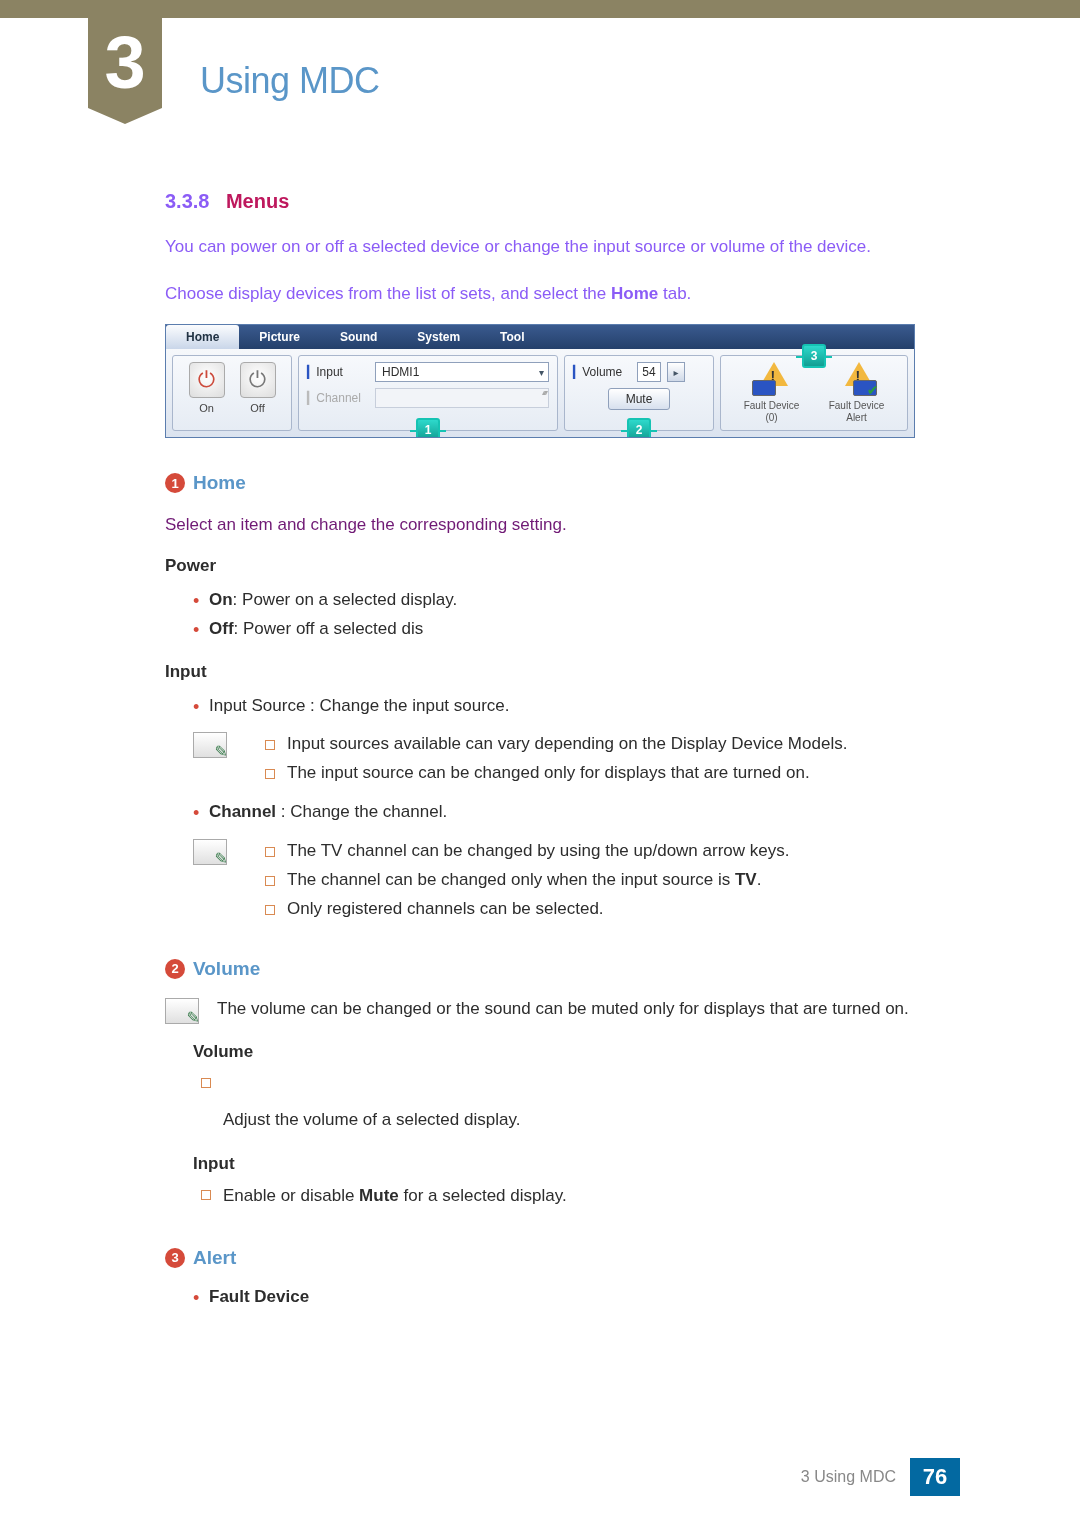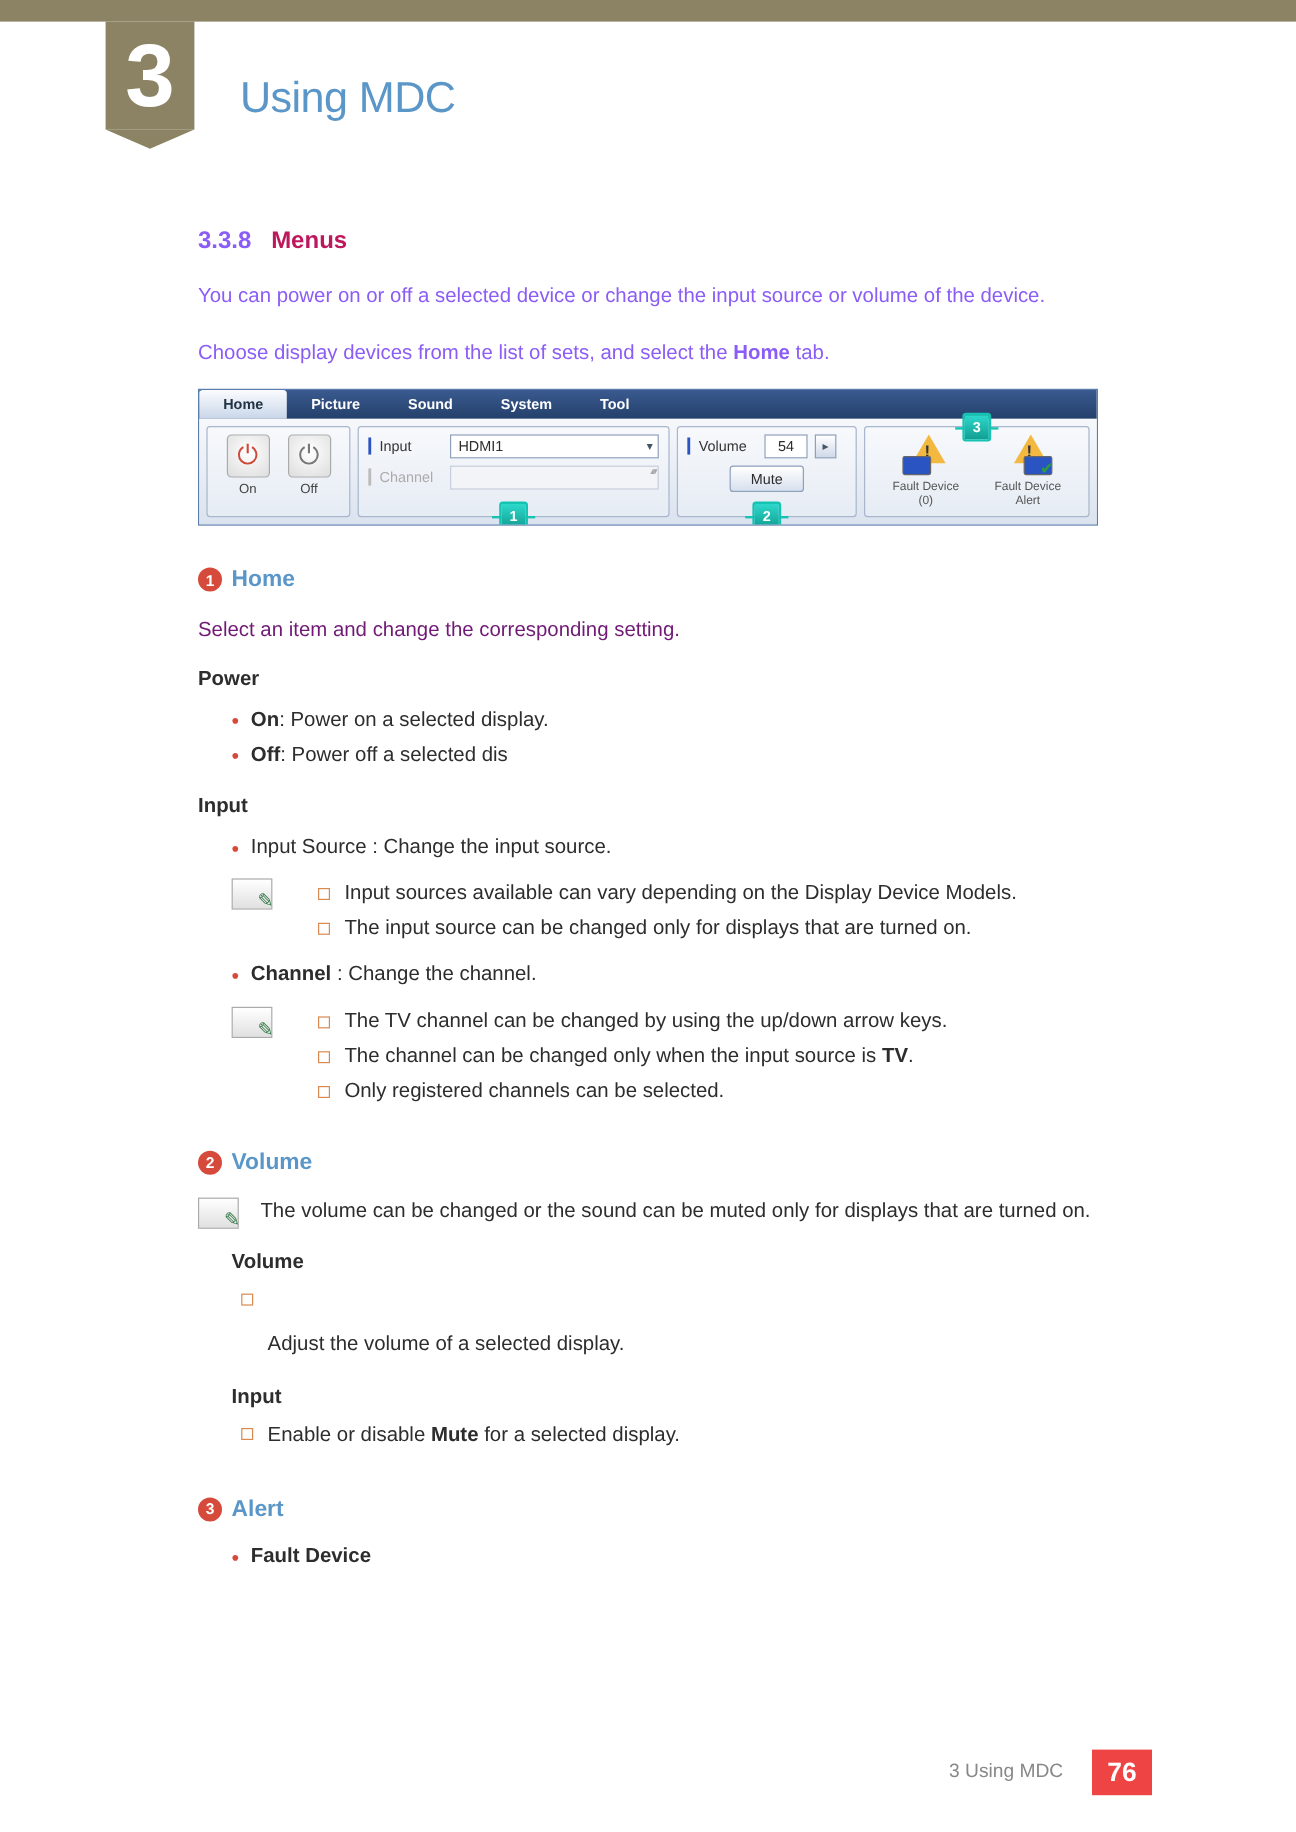--- a/index.html
+++ b/index.html
@@ -105,21 +105,21 @@
   .row .lab{width:62px;font-size:12px;color:#333;}
   .row .lab.disabled{color:#aaa;}
   .sel{
     flex:1;height:20px;border:1px solid #8fa0bb;background:#fff;font-size:12px;
     padding:0 18px 0 6px;position:relative;display:flex;align-items:center;
   }
   .sel::after{content:"▾";position:absolute;right:4px;color:#456;font-size:10px;}
   .spin{flex:1;height:20px;border:1px solid #c7cedb;background:#f2f4f8;position:relative;}
   .spin::after{content:"▴▾";position:absolute;right:2px;top:-1px;font-size:8px;color:#aaa;letter-spacing:-2px;}
   .panel.volume{width:150px;}
-  .vol-val{width:36px;height:20px;border:1px solid #8fa0bb;background:#fff;font-size:12px;text-align:center;line-height:18px;}
+  .vol-val{width:24px;height:20px;border:1px solid #8fa0bb;background:#fff;font-size:12px;text-align:center;line-height:18px;}
   .vol-slider{width:18px;height:20px;border:1px solid #8fa0bb;background:linear-gradient(#fff,#cfd9e8);display:flex;align-items:center;justify-content:center;font-size:10px;color:#456;}
   .mute-btn{
     width:62px;height:22px;border:1px solid #8fa0bb;border-radius:3px;
     background:linear-gradient(#fff,#d7e0ee);font-size:12px;display:flex;
     align-items:center;justify-content:center;margin:6px auto 0;
   }
   .panel.alert{flex:1;display:flex;justify-content:space-around;text-align:center;}
   .alert-item{width:78px;}
   .alert-ico{
     width:40px;height:34px;margin:0 auto 4px;position:relative;
@@ -166,22 +166,22 @@
   .note-icon::after{content:"✎";position:absolute;right:-2px;bottom:-4px;color:#3a7d4d;font-size:16px;}
   ul.sq{list-style:none;padding-left:12px;}
   ul.sq>li{position:relative;font-size:17px;line-height:1.9;padding-left:30px;}
   ul.sq>li::before{content:"";position:absolute;left:8px;top:10px;width:8px;height:8px;border:1.5px solid #d98a52;}
   ul.sq.tight>li{line-height:1.7;}
 
   .footer{
     position:absolute;left:0;right:0;bottom:30px;height:40px;
     display:flex;align-items:center;justify-content:flex-end;padding-right:120px;
   }
-  .footer .ftxt{color:#888;font-size:16px;margin-right:24px;}
-  .footer .fbox{background:#ef4444;color:#fff;width:50px;height:38px;display:flex;align-items:center;justify-content:center;font-size:22px;font-weight:bold;}
+  .footer .ftxt{color:#888;font-size:16px;margin-right:14px;}
+  .footer .fbox{background:#0369a1;color:#fff;width:50px;height:38px;display:flex;align-items:center;justify-content:center;font-size:22px;font-weight:bold;}
 </style>
 </head>
 <body>
 
 <div class="top-bar"></div>
 <div class="chapter-badge">3</div>
 <div class="chapter-title">Using MDC</div>
 
 <div class="content">
 

